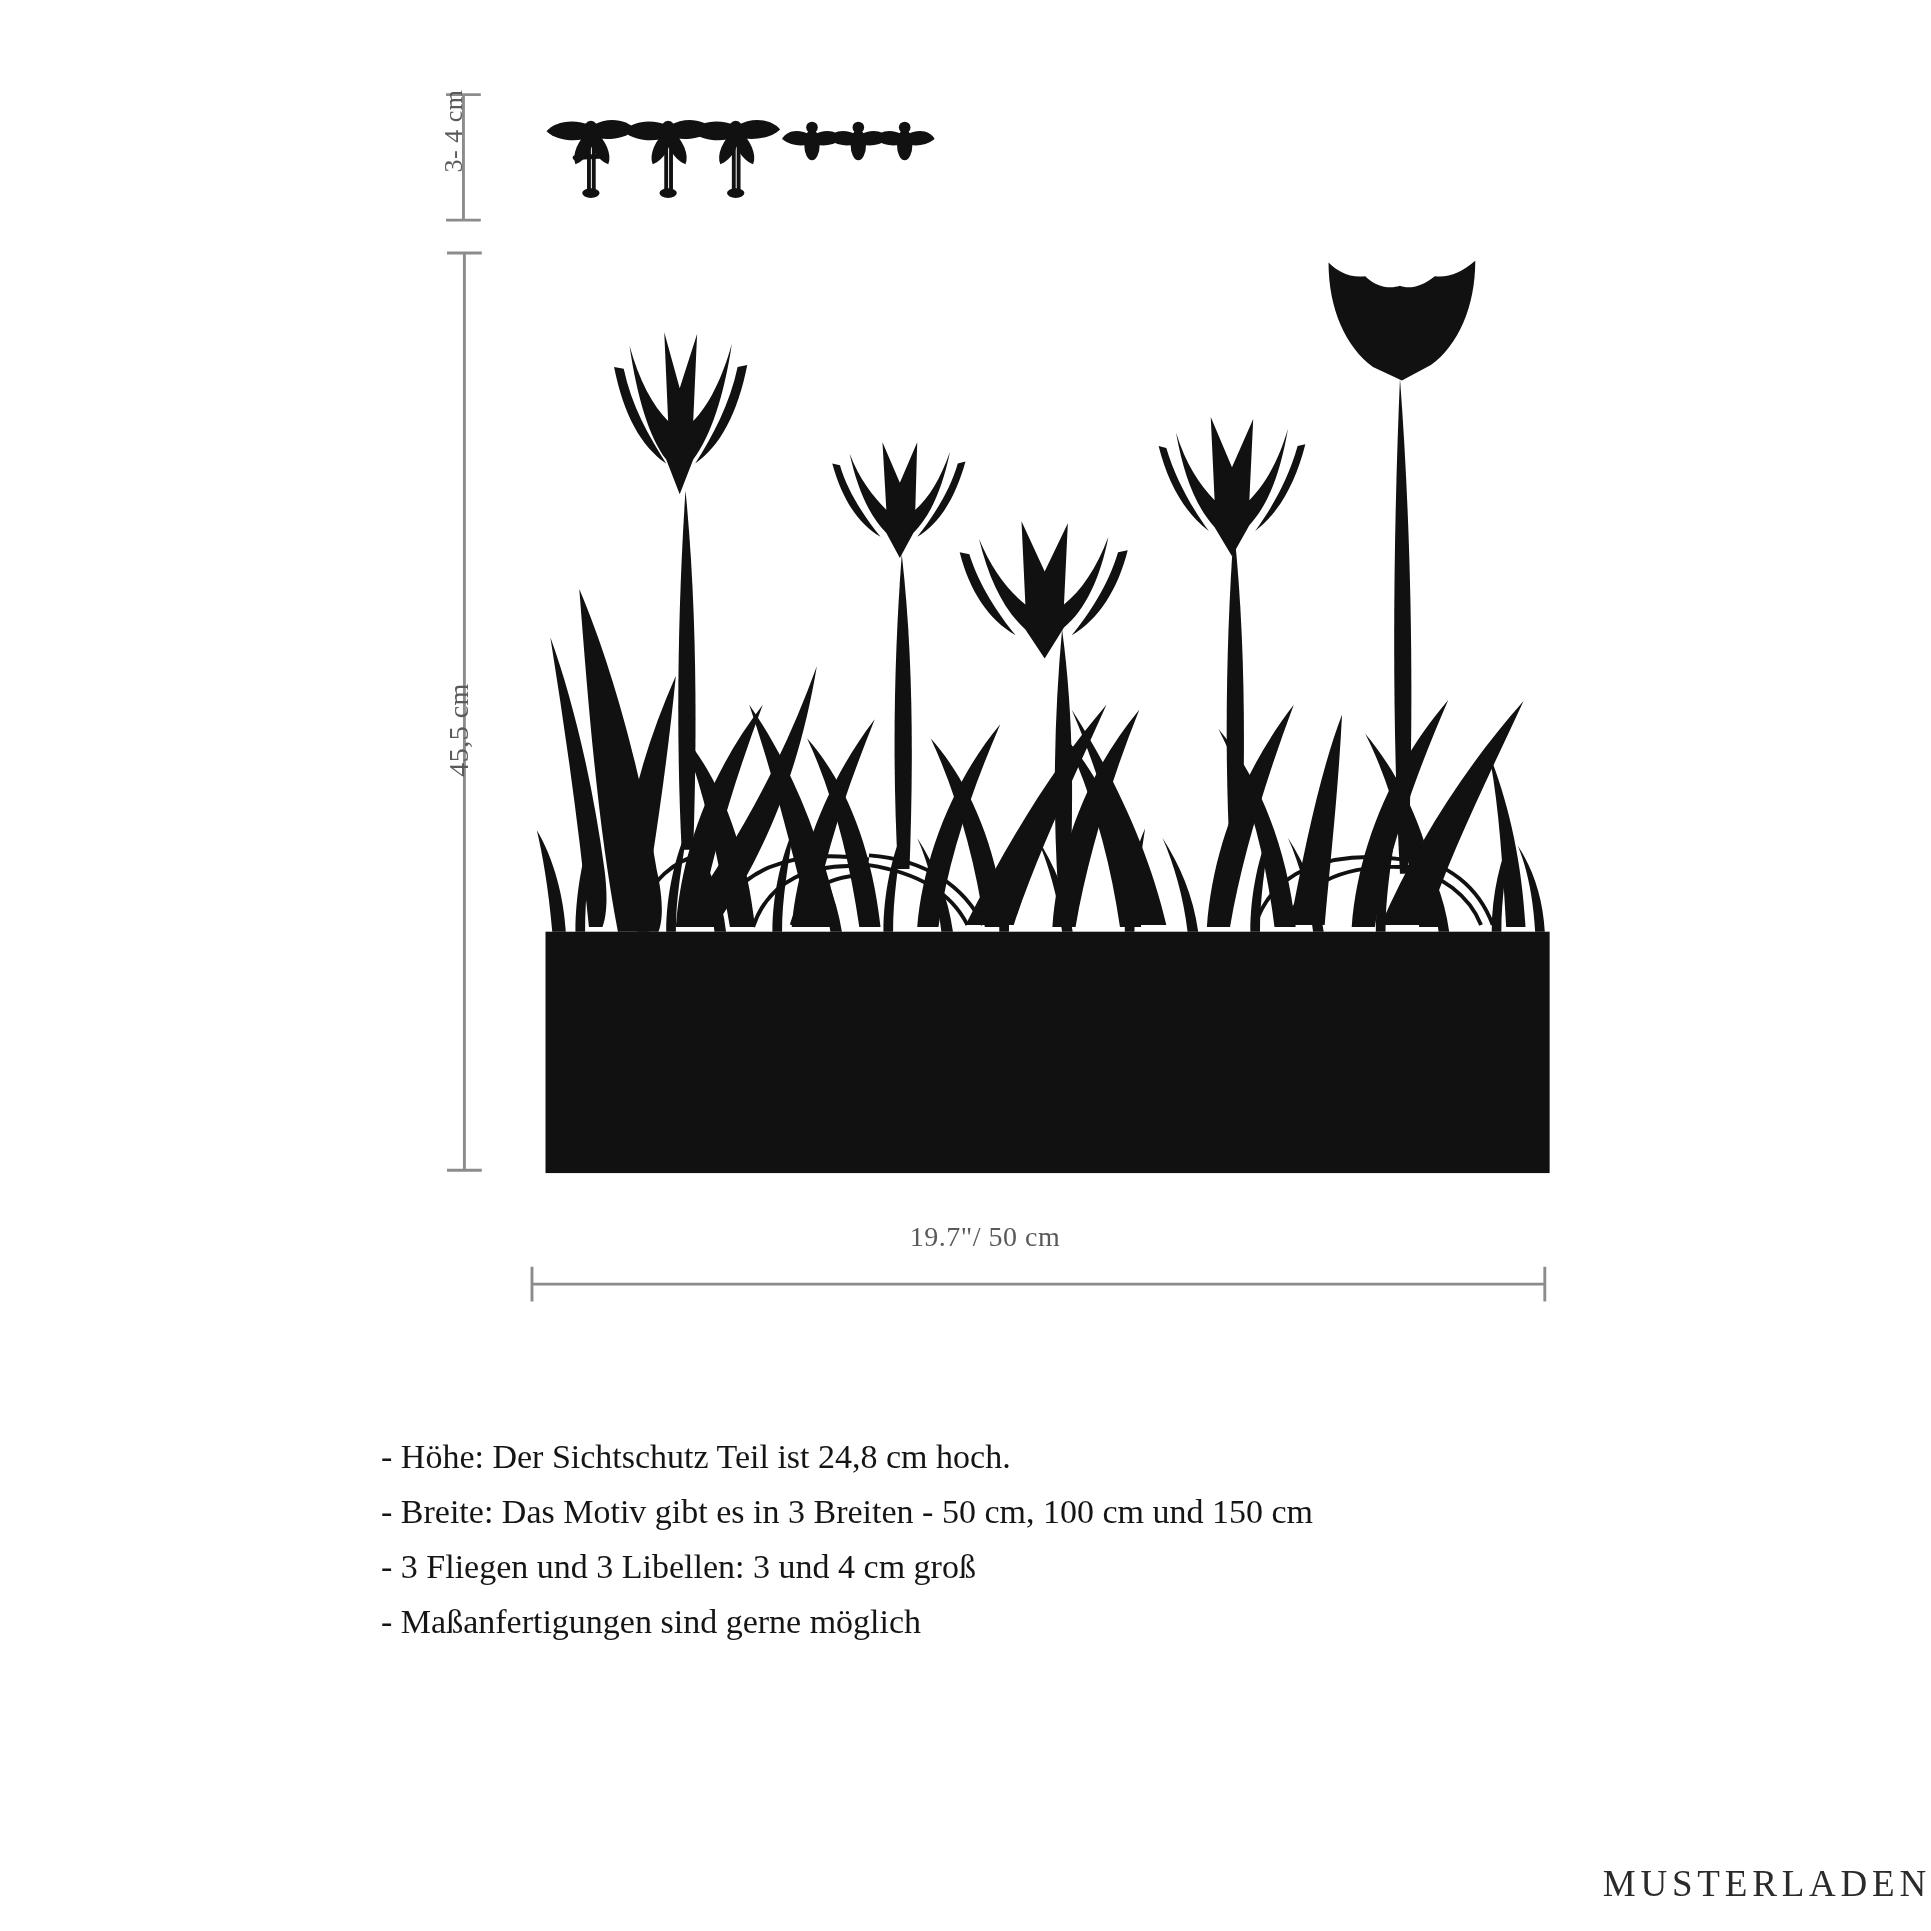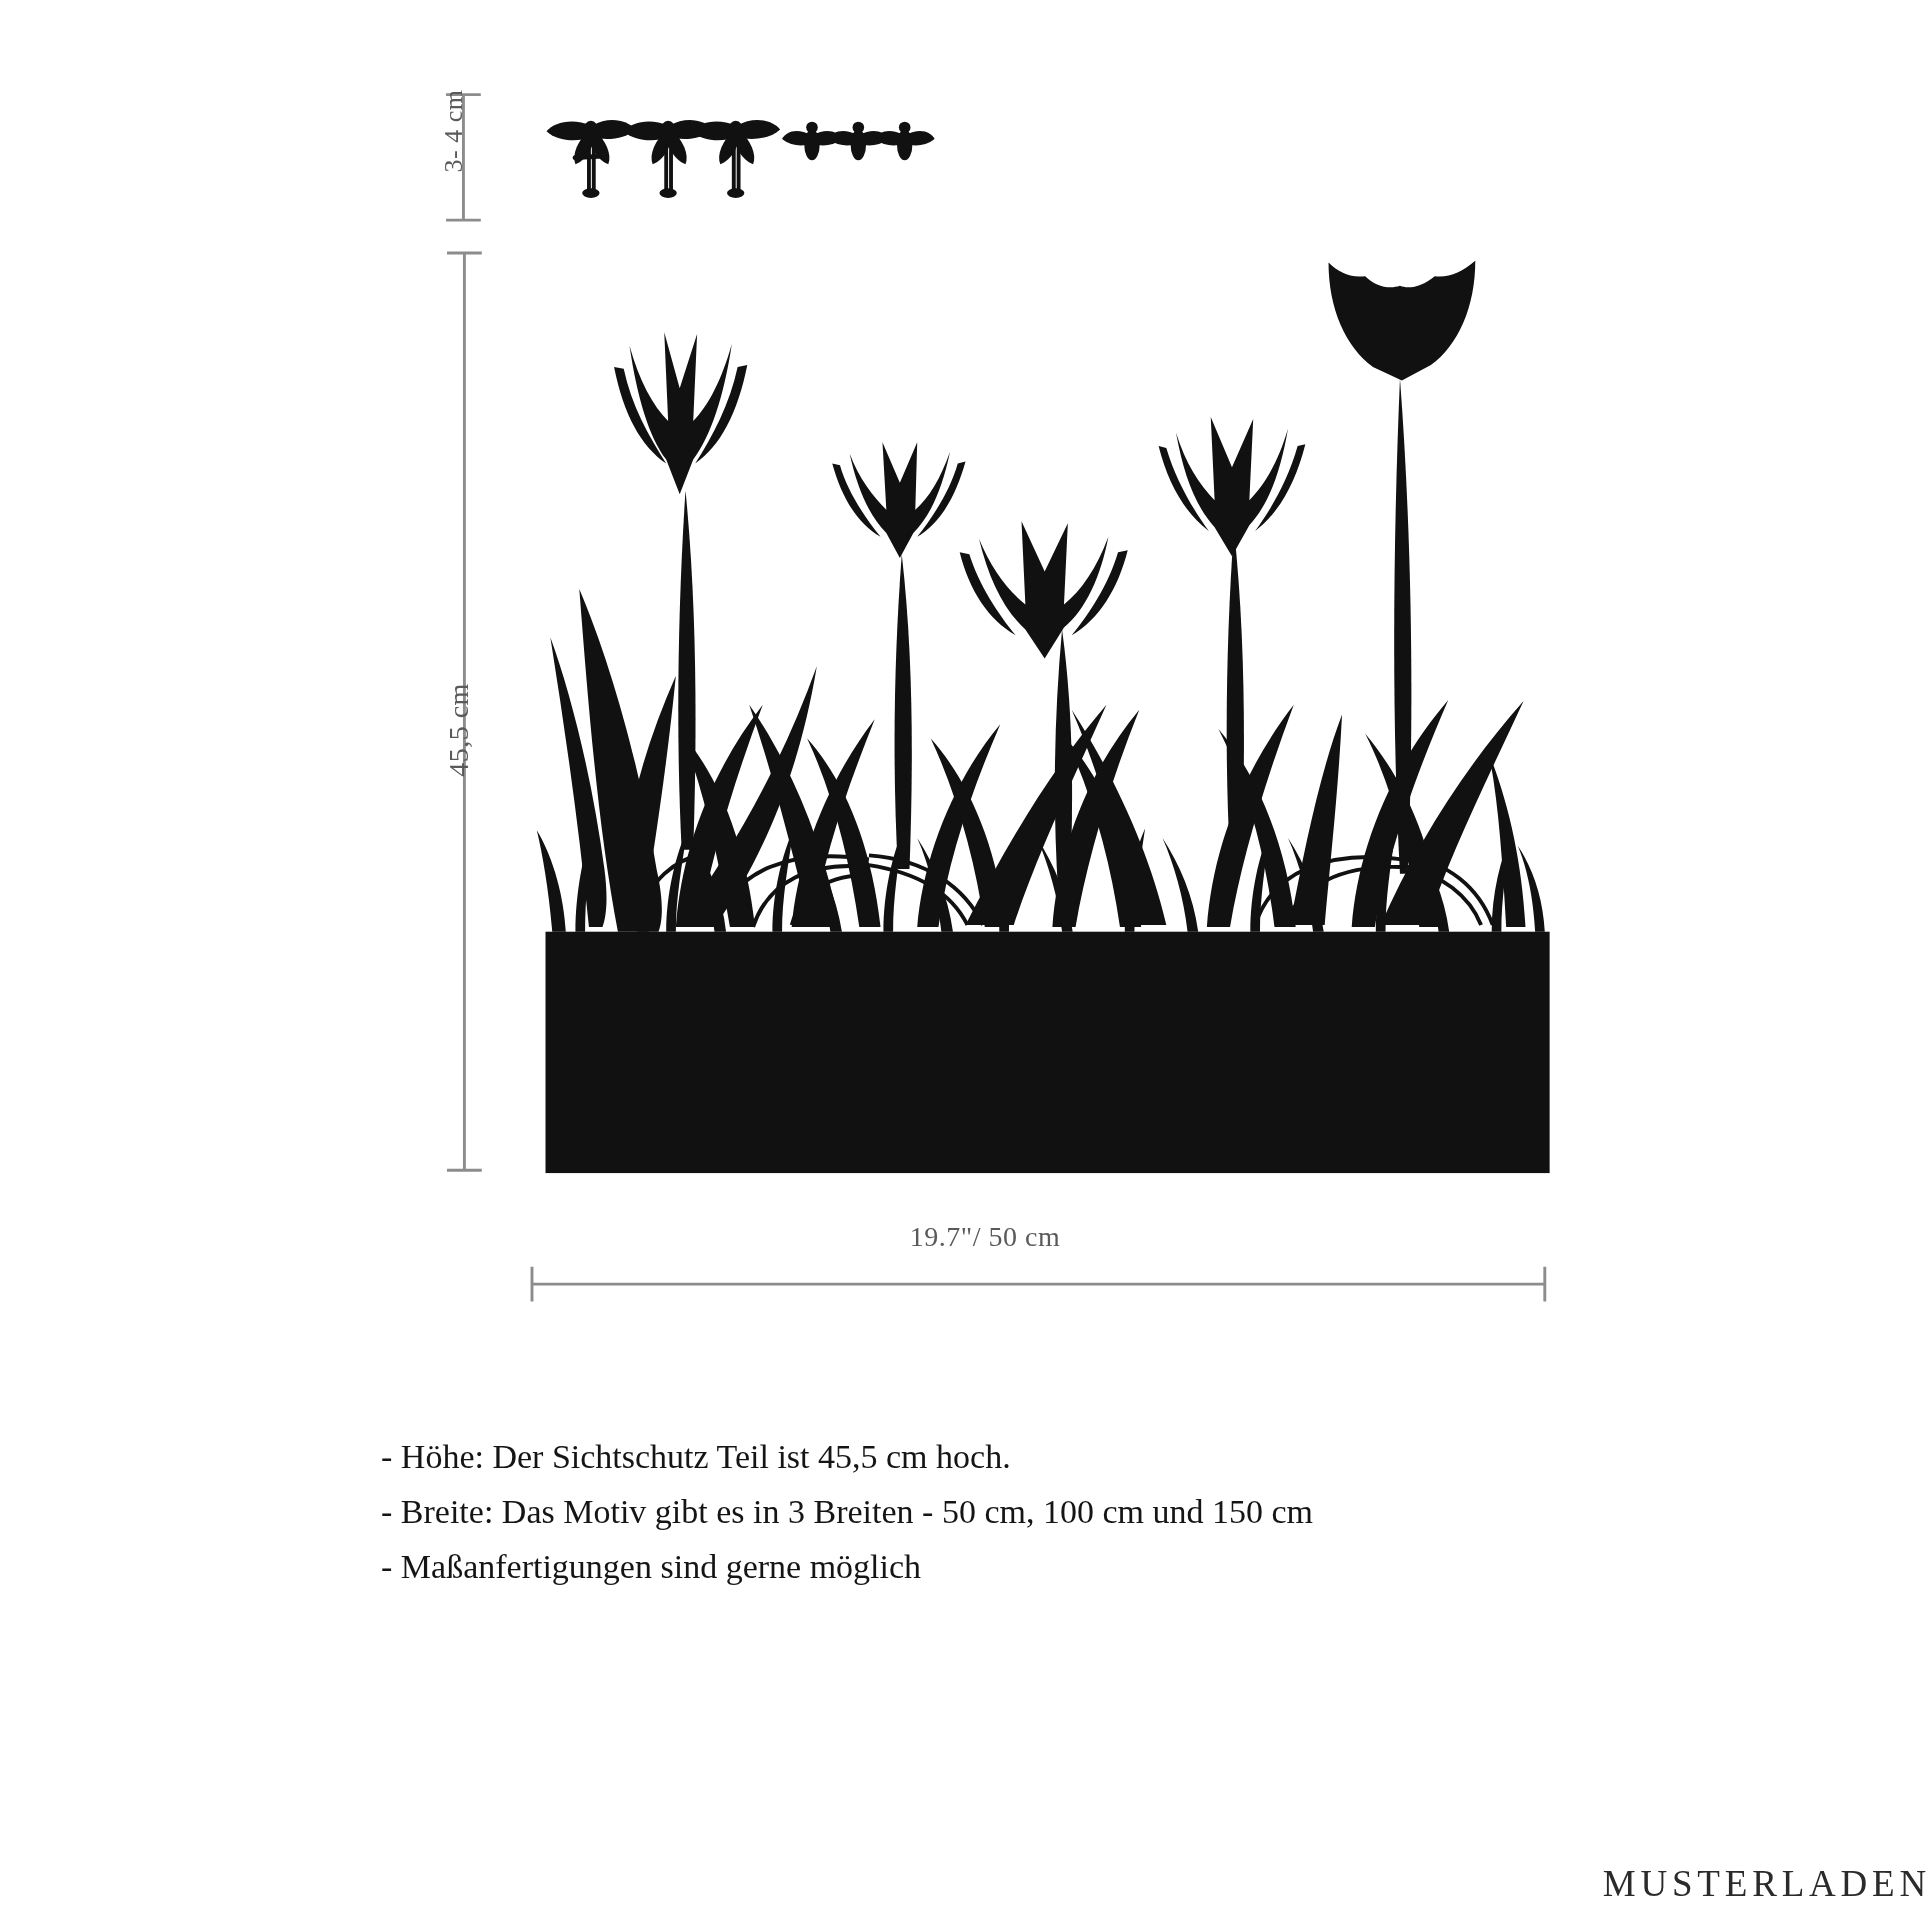--- a/index.html
+++ b/index.html
@@ -281,19 +281,20 @@
   </g>
 </svg>
 
 <div class="dim-label vert-label" id="label-small-height">3- 4 cm</div>
 
 <div class="dim-label vert-label" id="label-main-height">45,5 cm</div>
 
 <div class="dim-label" id="label-width">19.7"/ 50 cm</div>
 
 <div id="description">
-  <div class="line">- Höhe:  Der Sichtschutz Teil ist 45,5 cm hoch.</div>
+  <div class="line">- Höhe:  Der Sichtschutz Teil ist 24,8 cm hoch.</div>
   <div class="line">- Breite: Das Motiv gibt es in 3 Breiten - 50 cm, 100 cm und 150 cm</div>
+  <div class="line">- 3 Fliegen und 3 Libellen: 3 und 4 cm groß</div>
   <div class="line">- Maßanfertigungen sind gerne möglich</div>
 </div>
 
 <div id="brand">MUSTERLADEN</div>
 
 
 </body></html>

